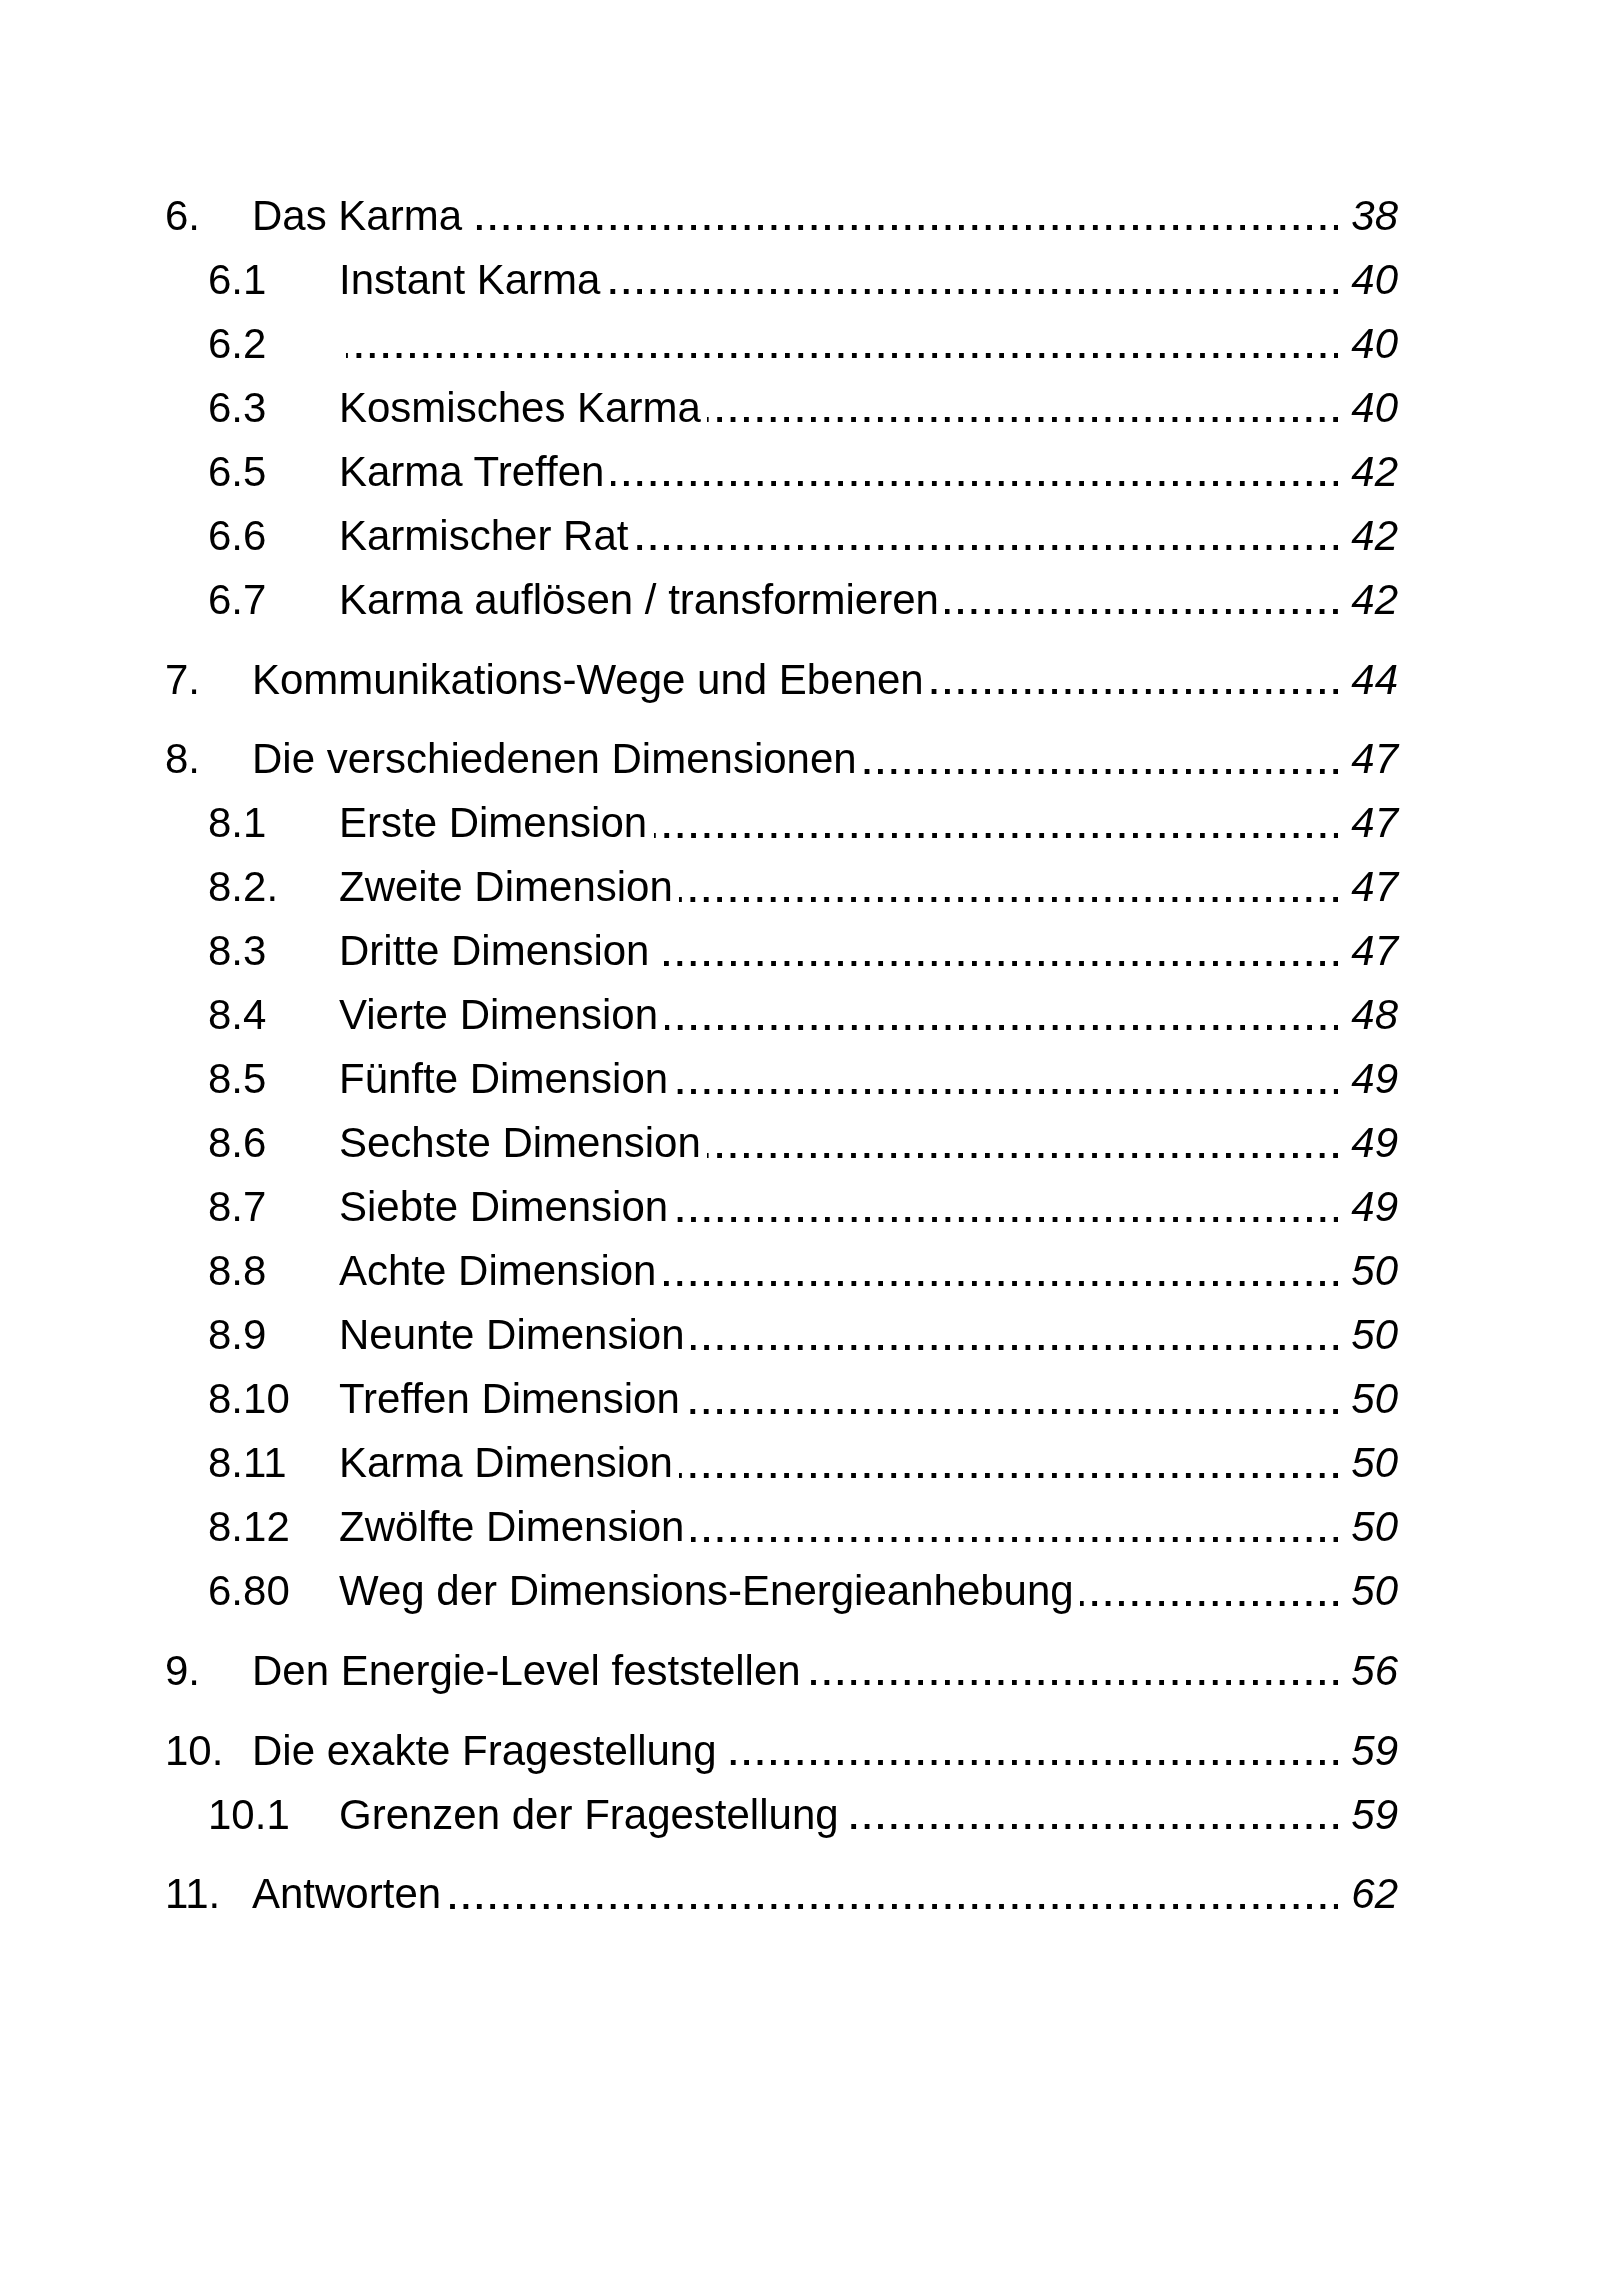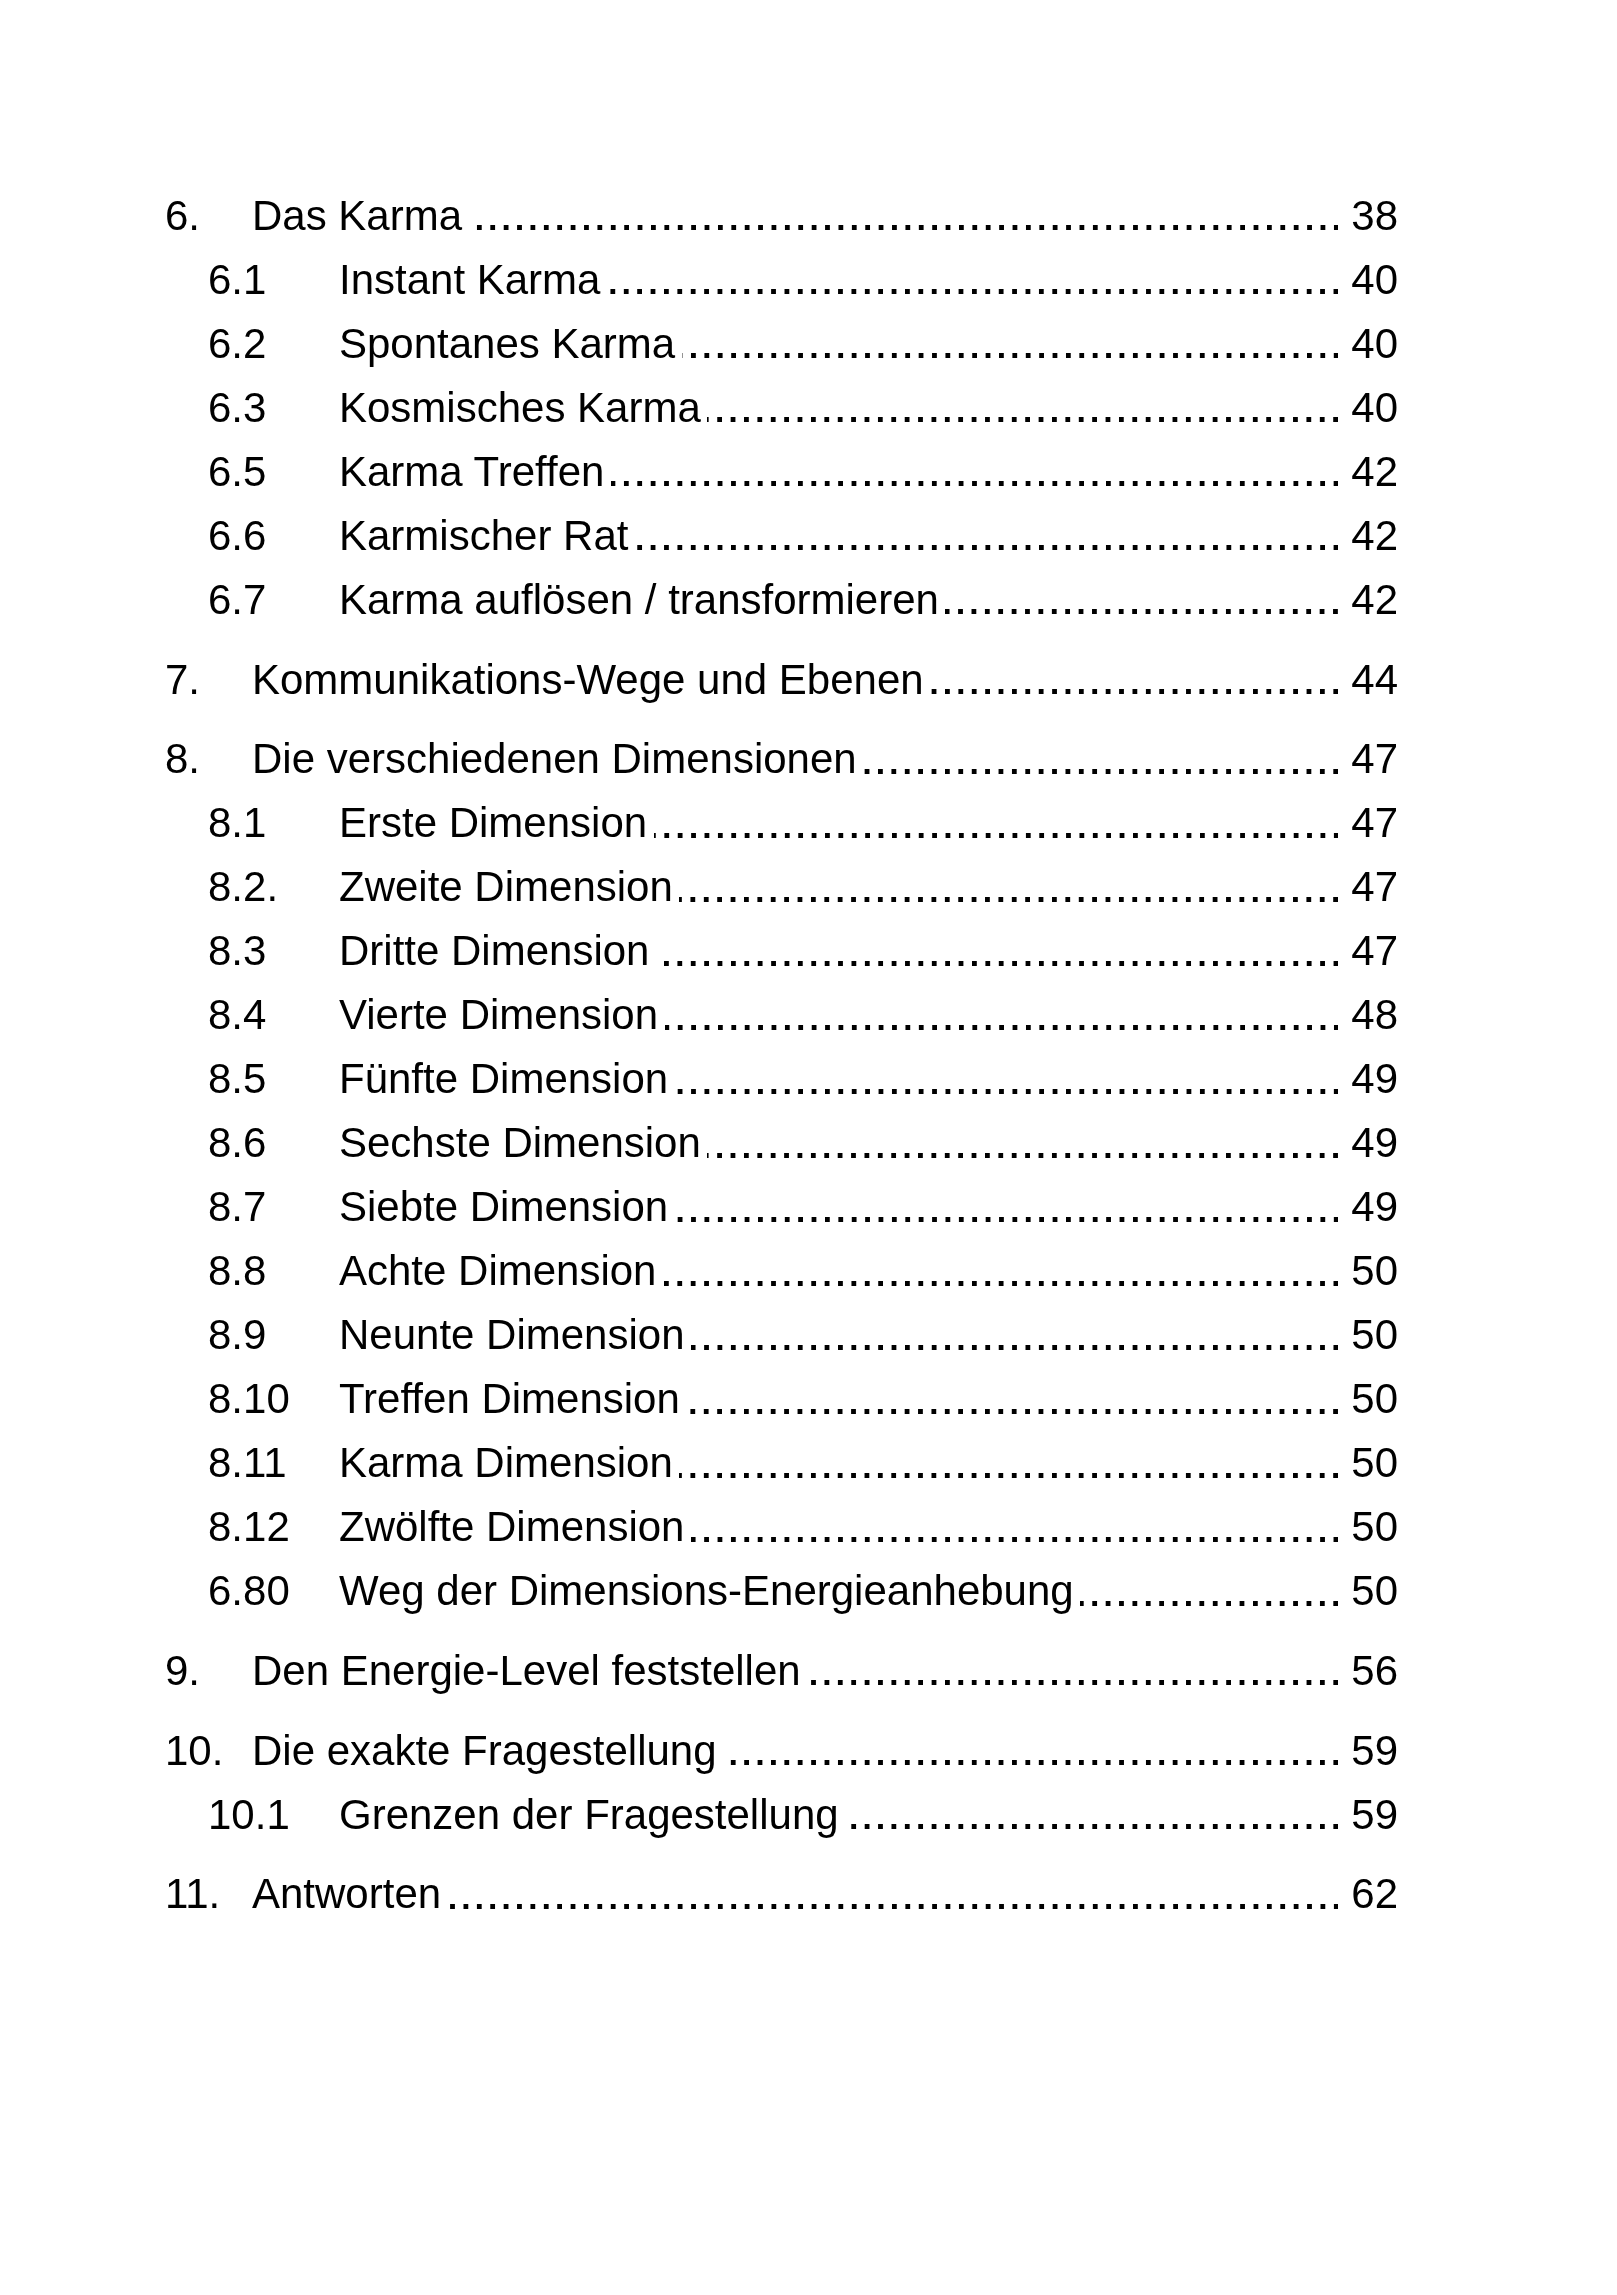--- a/index.html
+++ b/index.html
@@ -53,41 +53,41 @@
     height: 5.1px;
     background-image: linear-gradient(to right, transparent 0 8.3px, #000 8.3px 13.4px);
     background-size: 13.4px 5.1px;
     background-repeat: repeat-x;
     background-position: right 0 bottom 0;
   }
   .pagenum {
     flex: 0 0 auto;
     min-width: 46px;
     text-align: right;
+    font-style: italic;
   }
 </style>
 </head>
 <body>
 
 <main class="toc">
     <div class="row l1">
     <span class="num">6.</span>
     <span class="title">Das Karma</span>
     <span class="leader"></span>
     <span class="pagenum">38</span>
   </div>
     <div class="row l2">
     <span class="num">6.1</span>
     <span class="title">Instant Karma</span>
     <span class="leader"></span>
     <span class="pagenum">40</span>
   </div>
     <div class="row l2">
     <span class="num">6.2</span>
-    <span class="title">Spontanes Karma</span>
     <span class="leader"></span>
     <span class="pagenum">40</span>
   </div>
     <div class="row l2">
     <span class="num">6.3</span>
     <span class="title">Kosmisches Karma</span>
     <span class="leader"></span>
     <span class="pagenum">40</span>
   </div>
     <div class="row l2">

